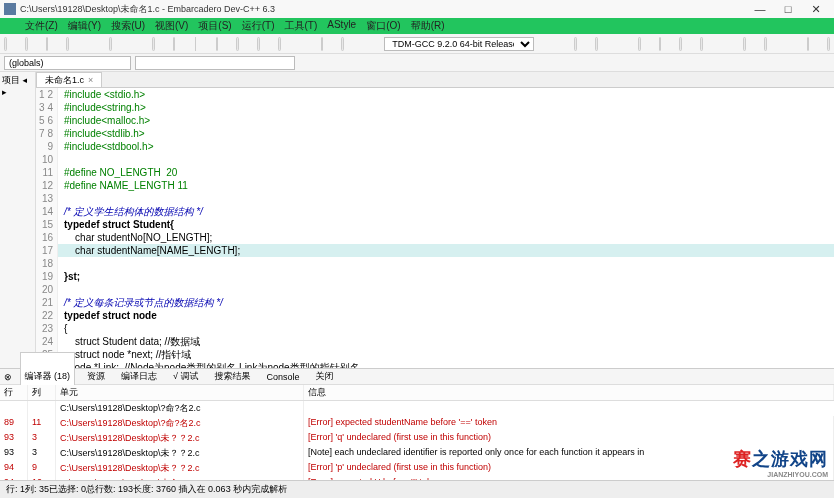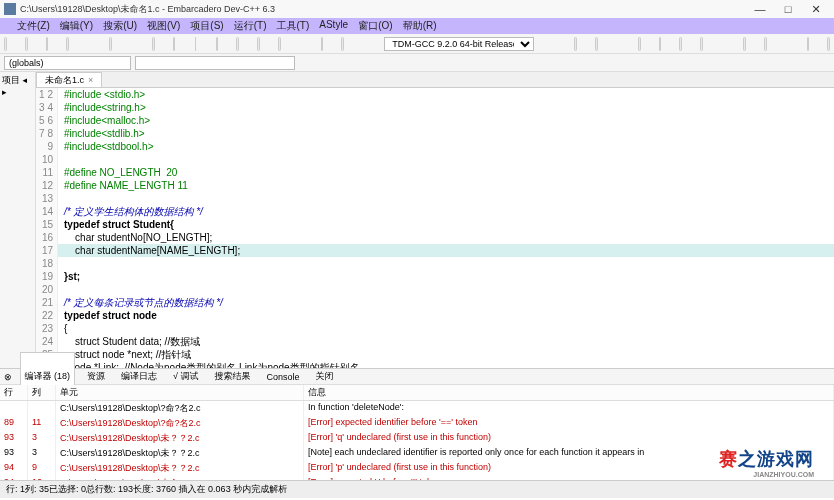--- a/index.html
+++ b/index.html
@@ -1,21 +1,21 @@
 <!DOCTYPE html>
 <html><head>
 <meta charset="utf-8">
 <style>
 * { margin: 0; padding: 0; box-sizing: border-box; font-family: "Microsoft YaHei", "SimSun", sans-serif; }
 body { width: 834px; height: 500px; background: #fff; font-size: 10px; overflow: hidden; position: relative; }
 .titlebar { height: 18px; background: #f8f8f8; display: flex; align-items: center; padding: 0 4px; font-size: 9px; color: #333; }
 .titlebar .icon { width: 12px; height: 12px; background: #5a7aa0; margin-right: 4px; }
 .titlebar .spacer { flex: 1; }
 .titlebar .winbtn { width: 28px; text-align: center; font-size: 11px; }
-.menubar { height: 16px; background: #c4b5fd; display: flex; padding-left: 12px; font-size: 10px; color: #222; }
+.menubar { height: 16px; background: #22c55e; display: flex; padding-left: 20px; font-size: 10px; color: #222; }
 .menubar span { padding: 1px 5px; }
 .toolbar { height: 20px; background: #f5f5f5; border-bottom: 1px solid #ddd; display: flex; align-items: center; padding: 0 4px; gap: 18px; }
 .tbtn { width: 14px; height: 14px; background: #e8e8e8; border: 1px solid #ccc; border-radius: 2px; }
 .tsep { width: 1px; height: 14px; background: #ccc; margin: 0 2px; }
 .compiler-sel { height: 14px; font-size: 9px; border: 1px solid #bbb; padding: 0 3px; background: #fff; min-width: 150px; }
 .toolbar2 { height: 18px; background: #f5f5f5; border-bottom: 1px solid #ddd; display: flex; align-items: center; }
 .globals { margin-left: 4px; border: 1px solid #bbb; background: #fff; padding: 0 4px; font-size: 9px; width: 127px; height: 14px; line-height: 12px;}
 .dropdown2 { margin-left: 4px; border: 1px solid #bbb; background: #fff; width: 160px; height: 14px; }
 .main { display: flex; height: 296px; }
 .leftpane { width: 36px; background: #f6f6f6; border-right: 1px solid #ddd; font-size: 9px; padding: 2px; }
@@ -36,21 +36,21 @@
 .bottom-tabs .stab { padding: 17px 4px; }
 .bottom-tabs .stab.active { background: #fff; border: 1px solid #ccc; border-bottom-color: #fff; }
 .err-table { flex: 1; overflow: hidden; font-size: 9px; }
 .err-head { display: flex; border-bottom: 1px solid #ddd; background: #fcfcfc; }
 .err-head div, .err-row div { padding: 1px 4px; border-right: 1px solid #eee; }
 .col-line { width: 28px; } .col-col { width: 28px; } .col-file { width: 248px; } .col-msg { flex: 1; }
 .err-row { display: flex; }
 .err-row.red { color: #c00000; }
 .err-row.black { color: #000; }
 .statusbar { height: 18px; background: #eee; border-top:1px solid #ccc; display: flex; align-items: center; font-size: 9px; padding-left: 6px;}
-.watermark { position: absolute; right: 20px; bottom: 22px; font-size: 18px; font-weight: bold; letter-spacing: 1px; }
+.watermark { position: absolute; right: 6px; bottom: 22px; font-size: 18px; font-weight: bold; letter-spacing: 1px; }
 .watermark .red { color: #d22; }
 .watermark .blue { color: #114488; }
 .watermark .small { font-size: 7px; color: #888; letter-spacing: 0; display:block; text-align:right;}
 </style>
 </head>
 <body>
 
 <div class="titlebar">
   <div class="icon"></div>
   <span>C:\Users\19128\Desktop\未命名1.c - Embarcadero Dev-C++ 6.3</span>
@@ -208,27 +208,26 @@
       <div class="col-line">行</div>
       <div class="col-col">列</div>
       <div class="col-file">单元</div>
       <div class="col-msg">信息</div>
     </div>
     <div id="errbody">
         <div class="err-row black">
           <div class="col-line"></div>
           <div class="col-col"></div>
           <div class="col-file">C:\Users\19128\Desktop\?命?名2.c</div>
-          <div class="col-msg">In function 'deleteNode':</div>
         </div>
         <div class="err-row red">
           <div class="col-line">89</div>
           <div class="col-col">11</div>
           <div class="col-file">C:\Users\19128\Desktop\?命?名2.c</div>
-          <div class="col-msg">[Error] expected identifier before '==' token</div>
+          <div class="col-msg">[Error] expected studentName before '==' token</div>
         </div>
         <div class="err-row red">
           <div class="col-line">93</div>
           <div class="col-col">3</div>
           <div class="col-file">C:\Users\19128\Desktop\未？？2.c</div>
           <div class="col-msg">[Error] 'q' undeclared (first use in this function)</div>
         </div>
         <div class="err-row black">
           <div class="col-line">93</div>
           <div class="col-col">3</div>

